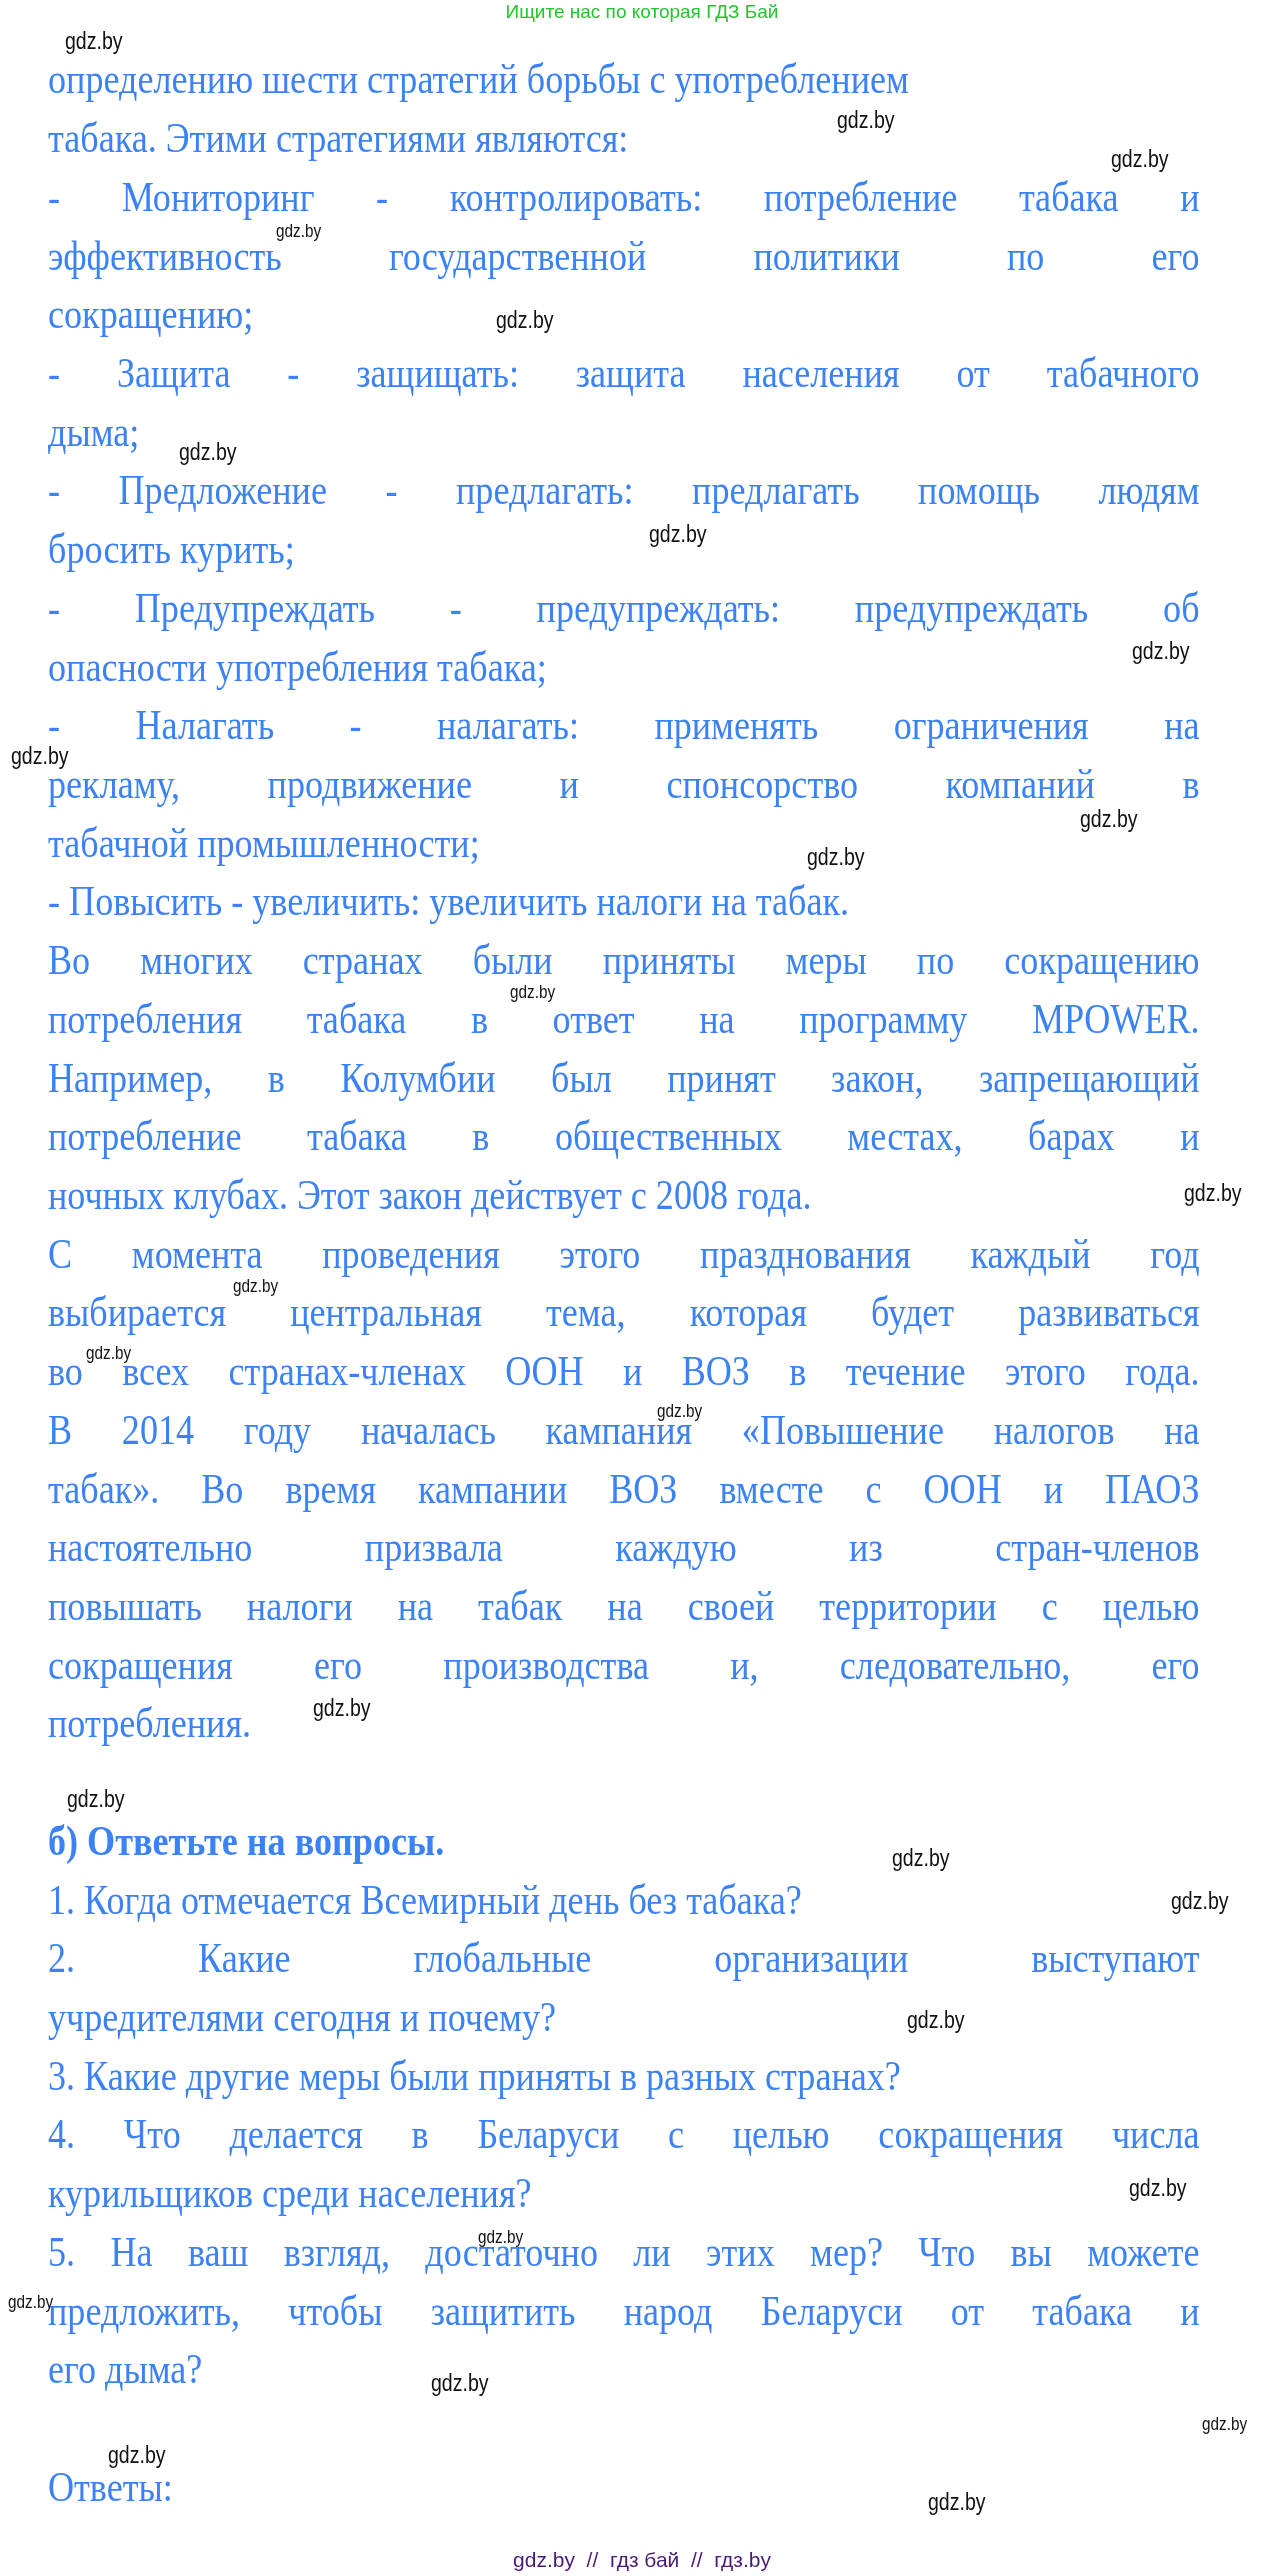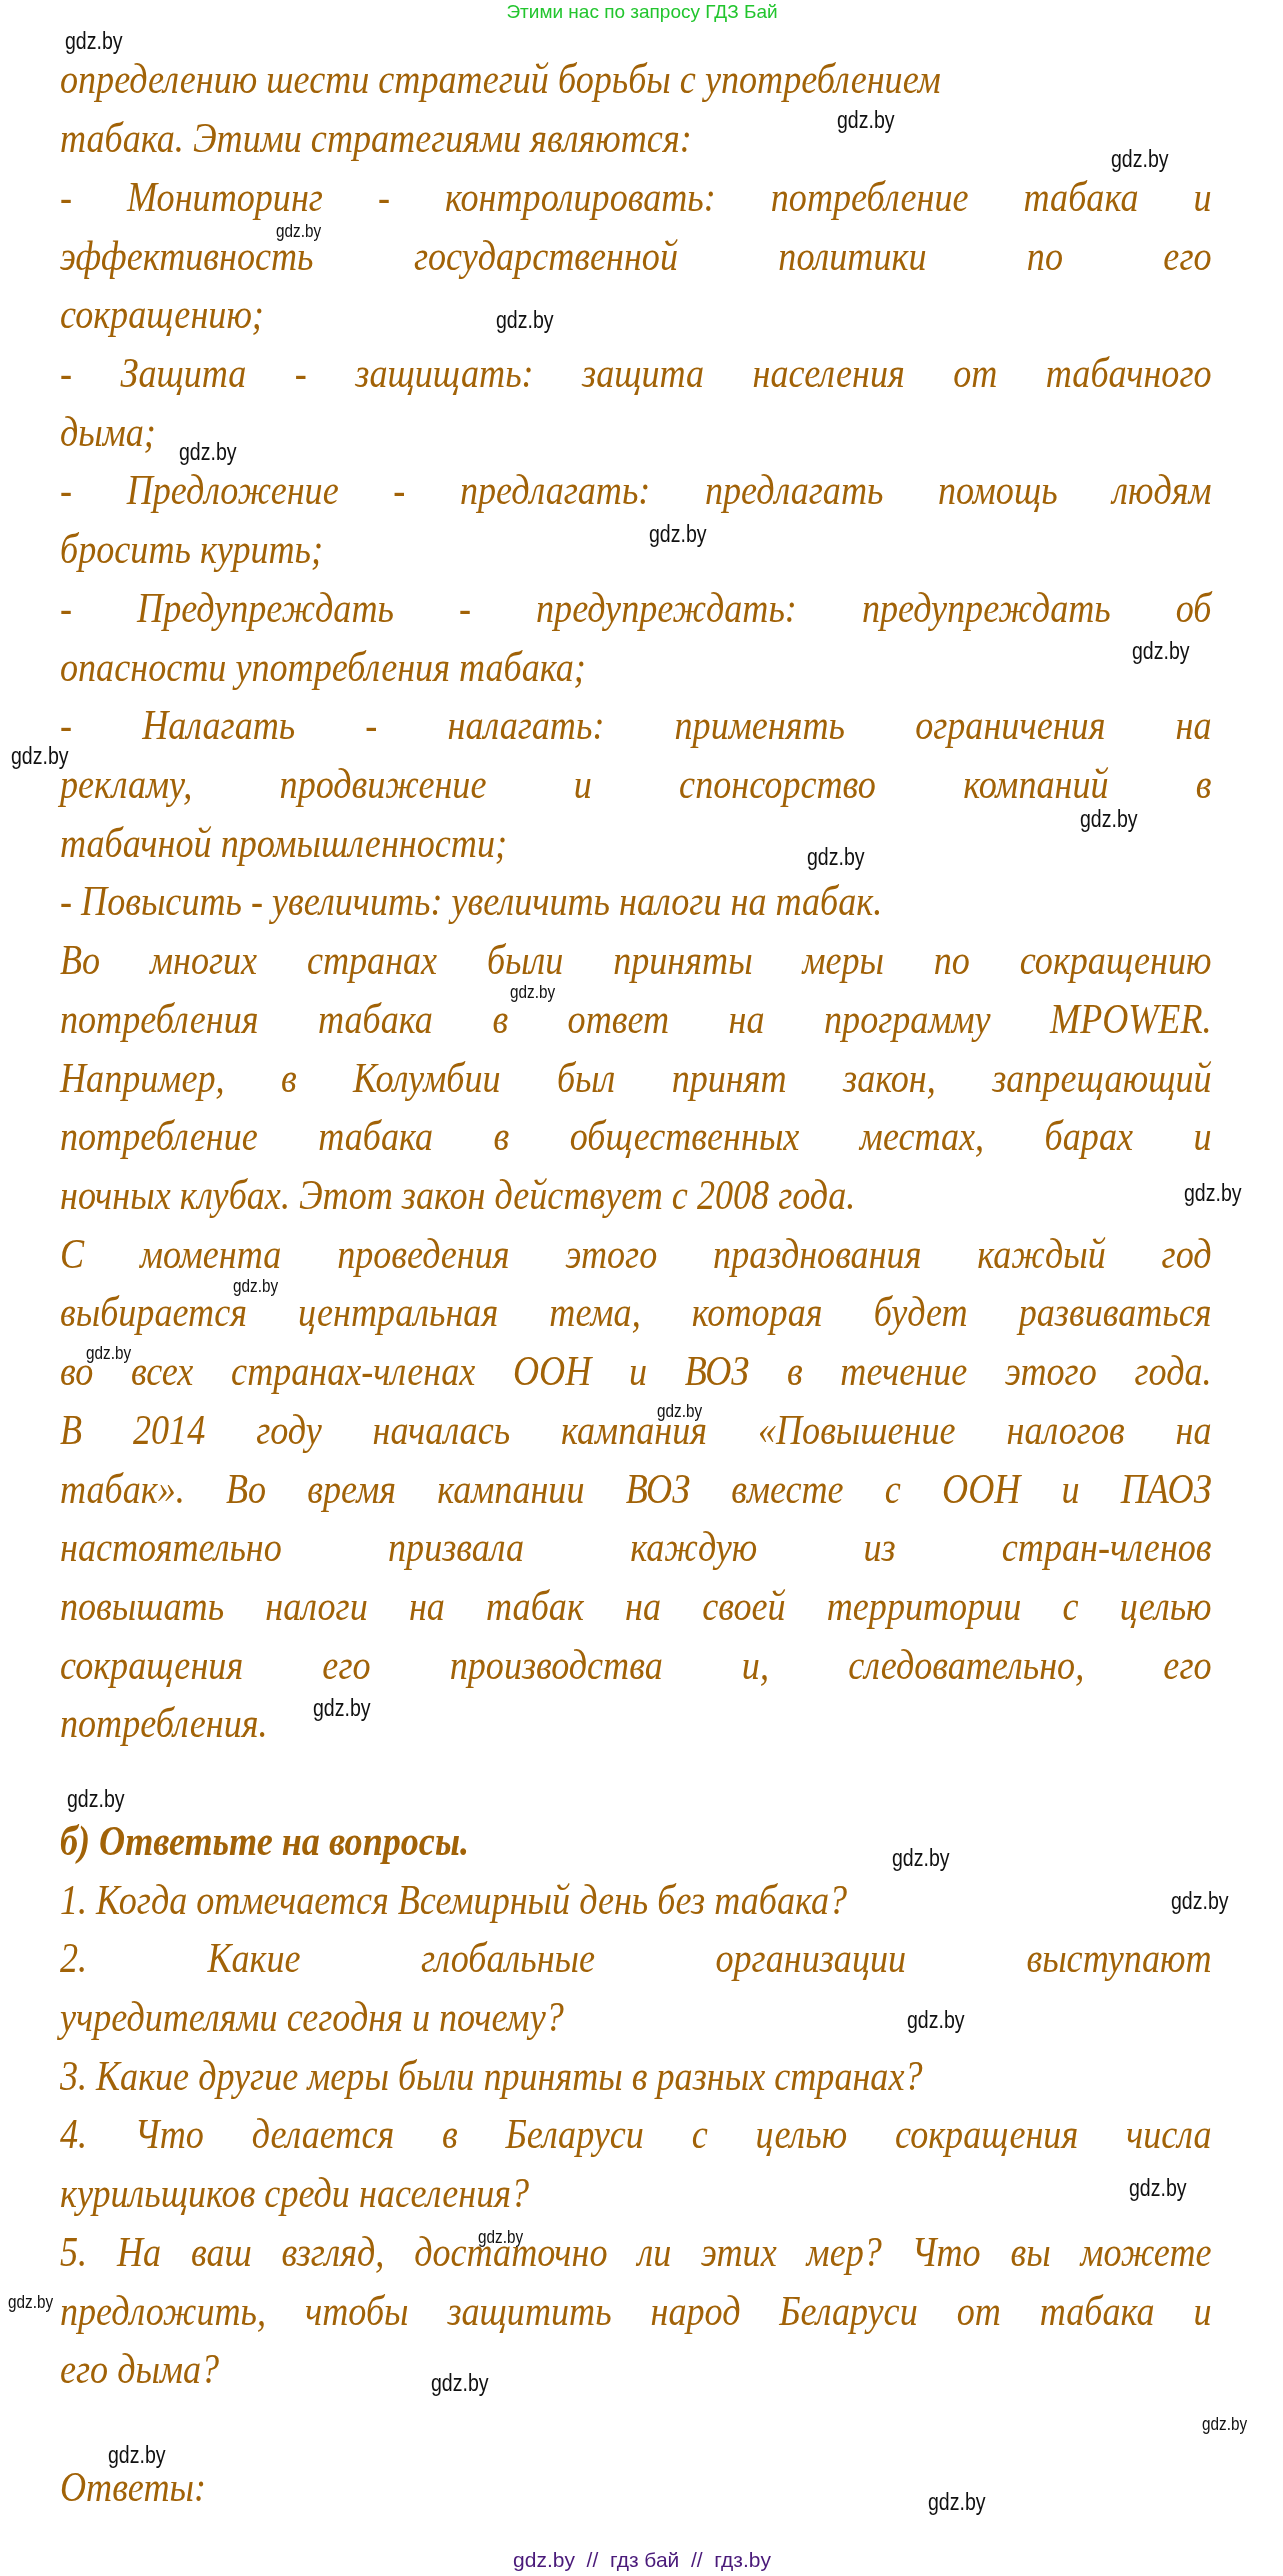--- a/index.html
+++ b/index.html
@@ -8,38 +8,38 @@
     position:absolute; left:0; top:0; width:1284px; text-align:center;
     font-family:"Liberation Sans", sans-serif; font-size:19px; line-height:23px;
     color:#22c52e;
   }
   .footer {
     position:absolute; left:0; top:2547px; width:1284px; text-align:center;
     font-family:"Liberation Sans", sans-serif; font-size:21px; line-height:26px;
     color:#4a1a7a; white-space:pre;
   }
   .line {
-    position:absolute; left:60px; width:1151px; height:49px;
+    position:absolute; left:48px; width:1151px; height:49px;
     font-family:"Liberation Serif", serif; font-size:42px; line-height:49px;
-    color:#a16207; white-space:nowrap; overflow:visible;font-style:italic;
+    color:#3b82f6; white-space:nowrap; overflow:visible;
   }
   .line .t { display:inline-block; transform-origin:left top; transform:scaleX(0.86); white-space:nowrap; }
   .line.just { text-align:justify; text-align-last:justify; white-space:normal; }
   .line.just .t { display:block; width:1339px; text-align:justify; text-align-last:justify; }
   .line.bold { font-weight:bold; }
   .wm {
     position:absolute; font-family:"Liberation Sans", sans-serif; font-size:23px;
     line-height:24.5px; color:#111; transform:scaleX(0.85); transform-origin:left top;
   }
   .wm.sm { font-size:18px; }
 </style>
 </head>
 <body>
 
-<div class="header">Этими нас по запросу ГДЗ Бай</div>
+<div class="header">Ищите нас по которая ГДЗ Бай</div>
 
 <div class="line" style="top:55px"><span class="t">определению шести стратегий борьбы с употреблением</span></div>
 <div class="line" style="top:114px"><span class="t">табака. Этими стратегиями являются:</span></div>
 <div class="line just" style="top:173px">
     <span class="t">- Мониторинг - контролировать: потребление табака и</span>
   </div>
 <div class="line just" style="top:232px">
     <span class="t">эффективность государственной политики по его</span>
   </div>
 <div class="line" style="top:290px"><span class="t">сокращению;</span></div>

